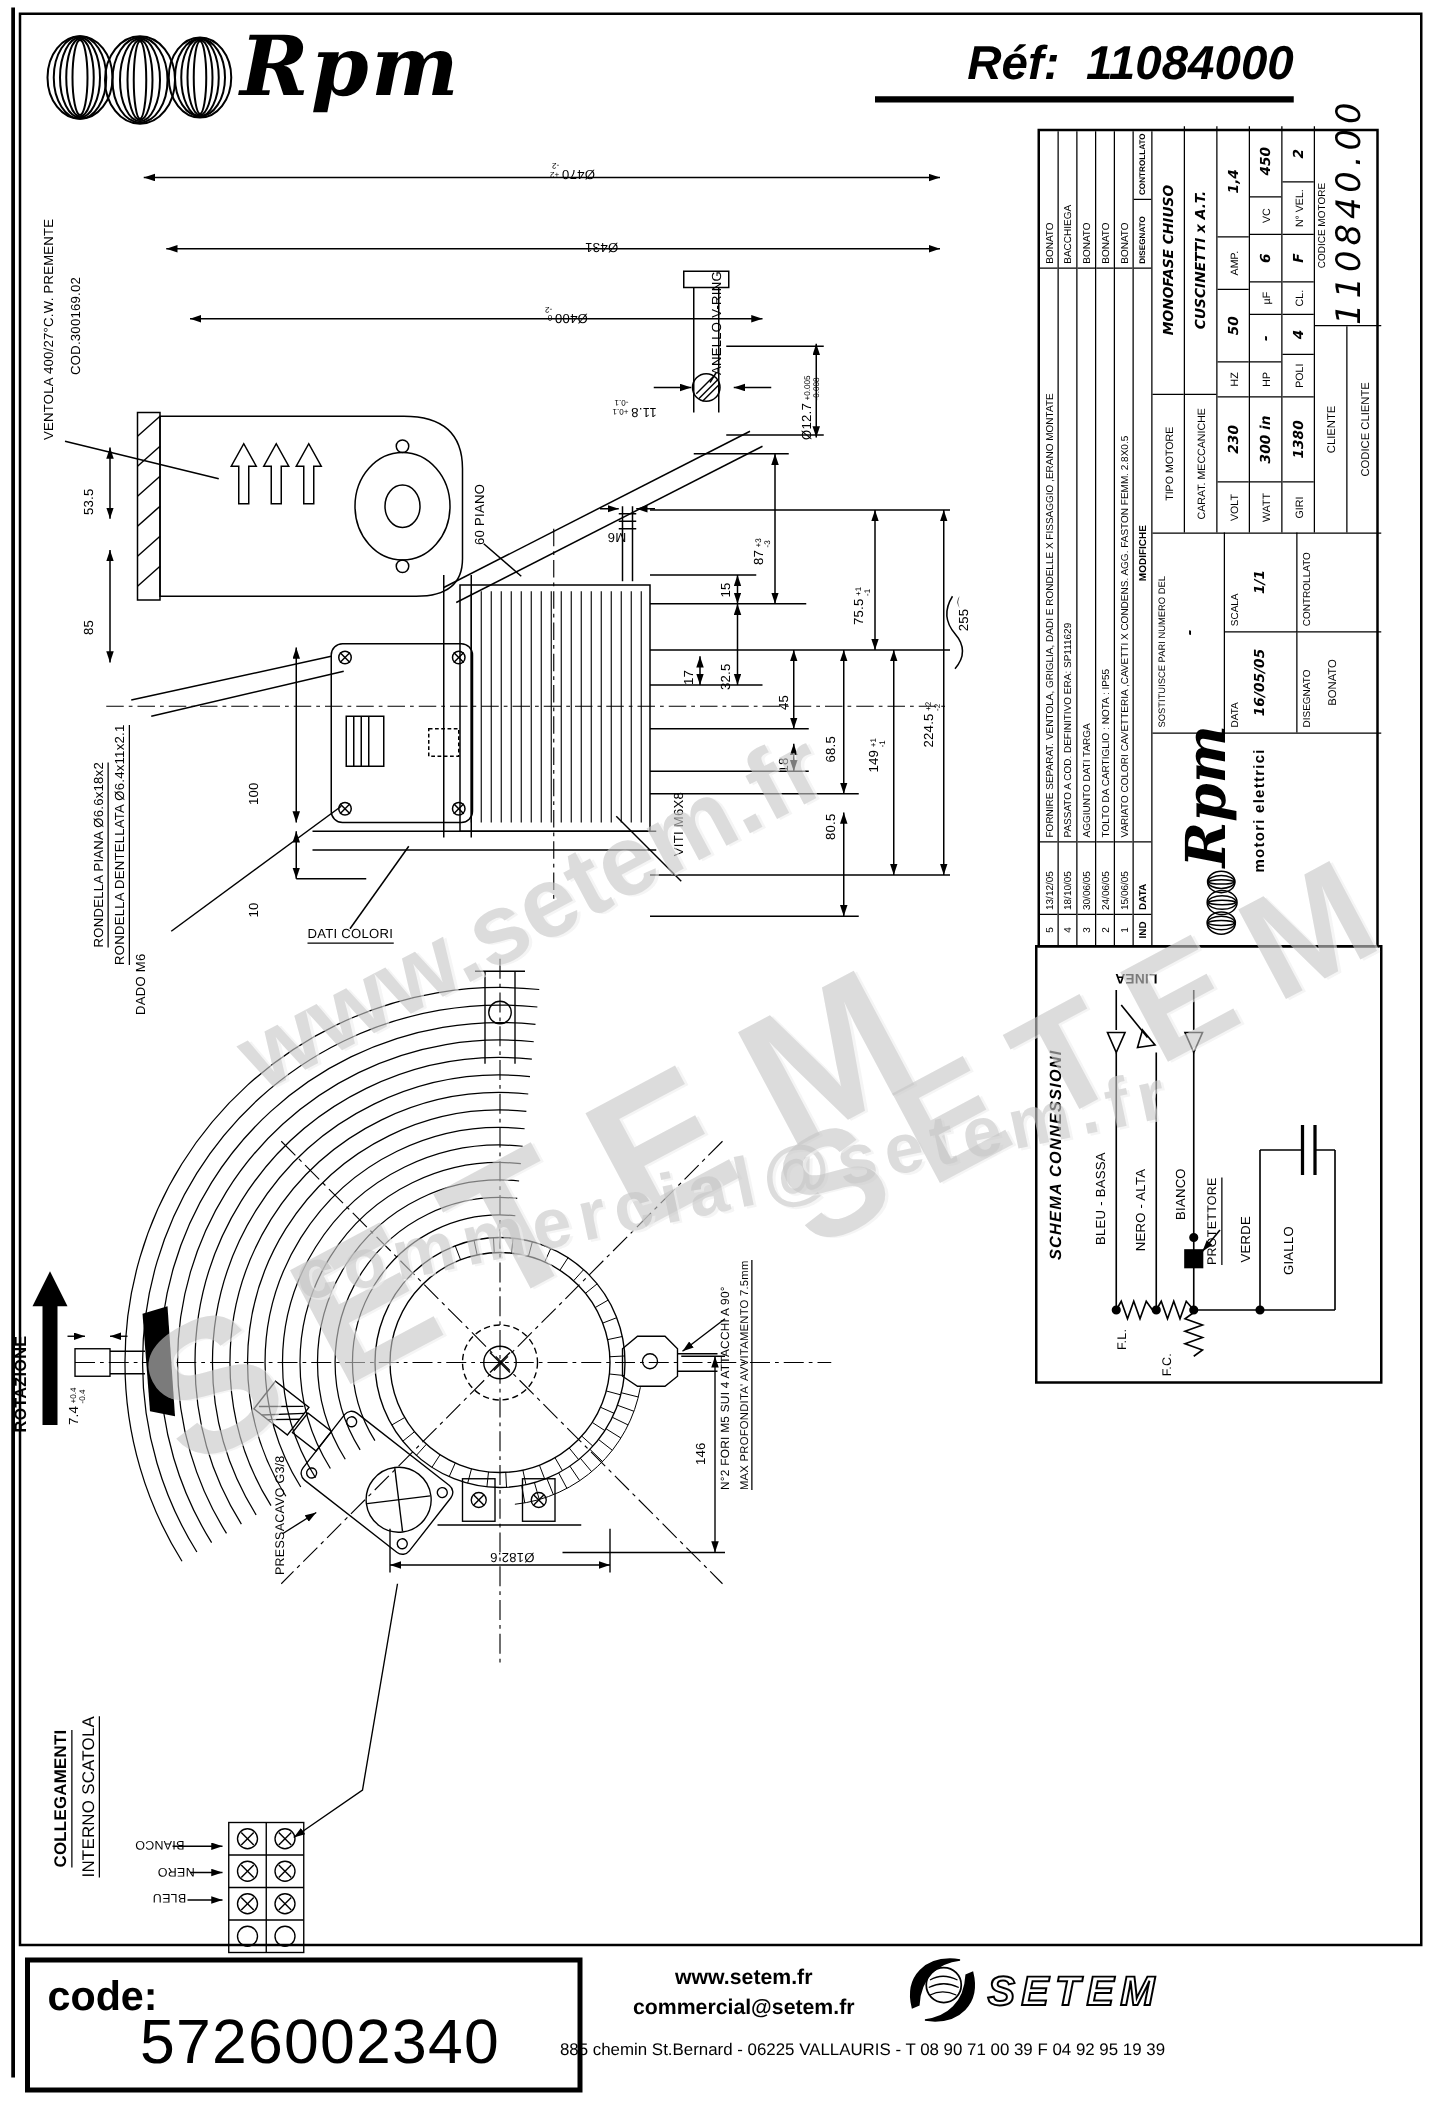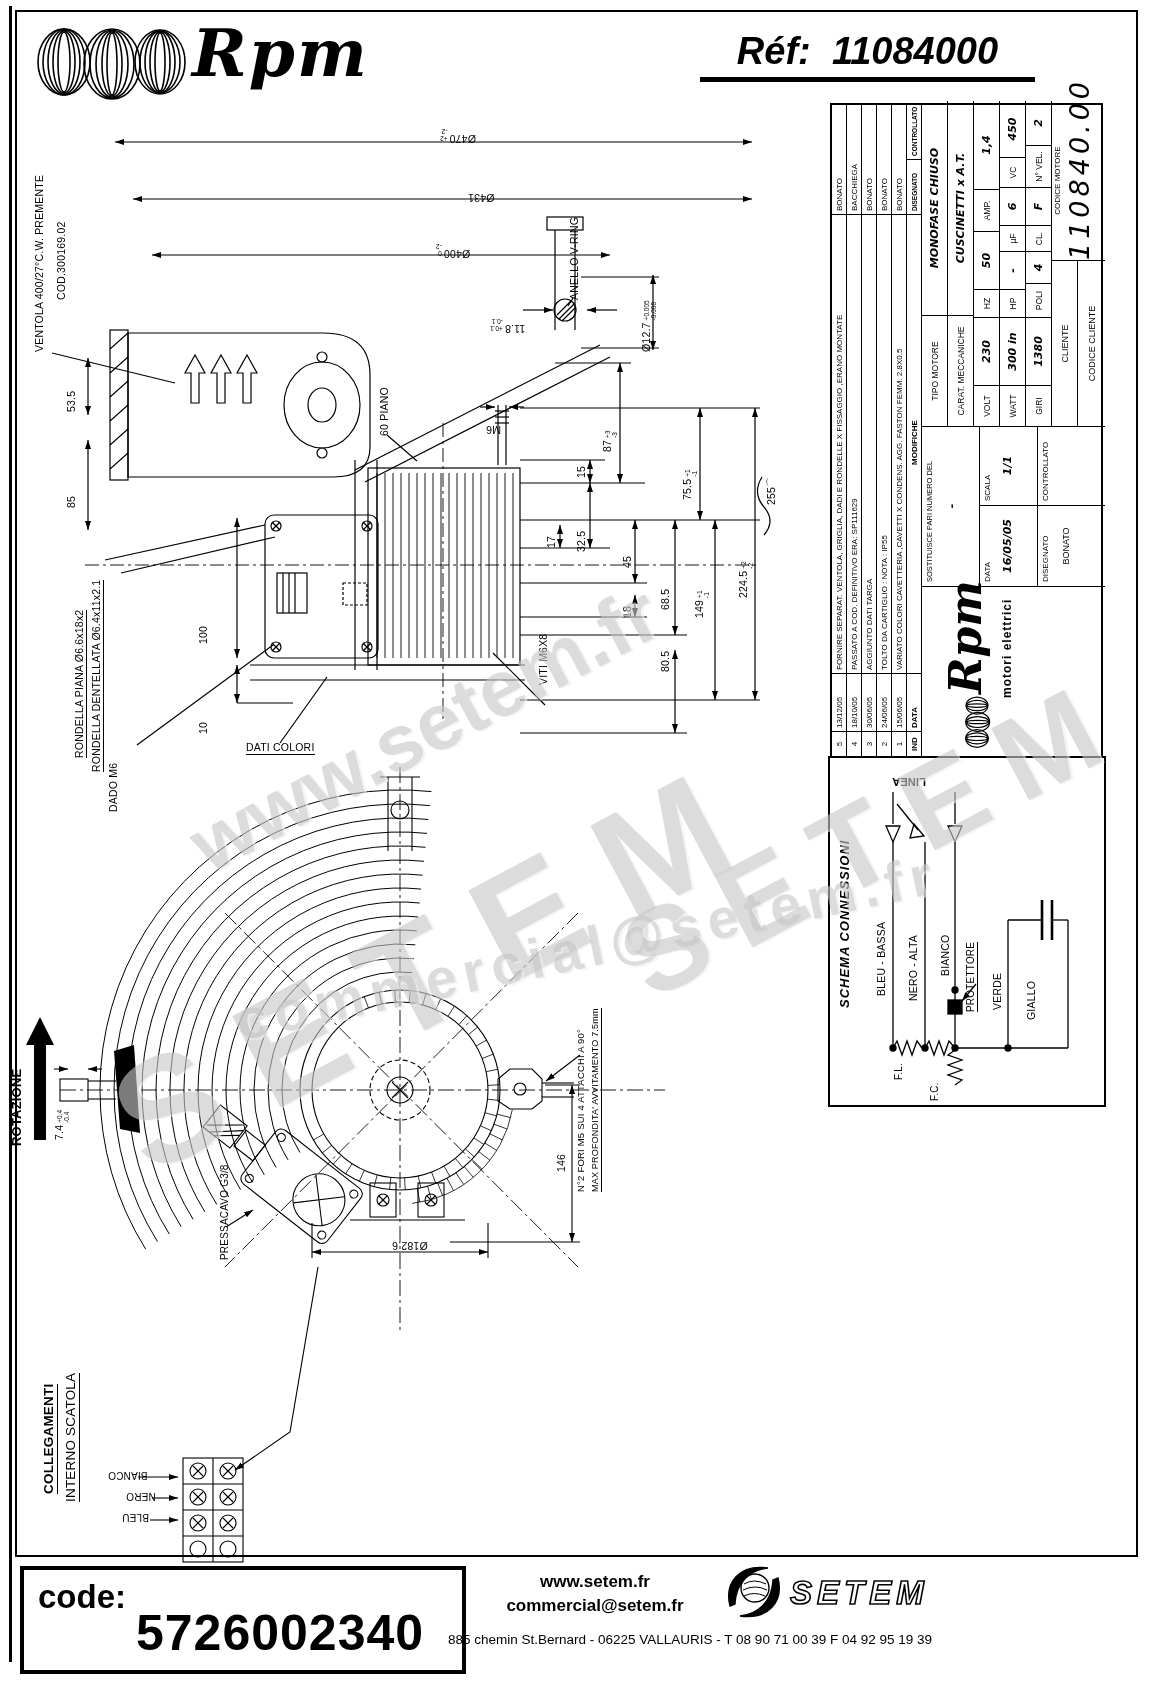--- a/index.html
+++ b/index.html
@@ -11,41 +11,41 @@
   .vt{transform-origin:0 0;transform:rotate(-90deg)}
   .ud{transform:rotate(180deg)}
   .b{font-weight:bold}
   .tol{display:inline-flex;flex-direction:column;font-size:6.5px;line-height:1.1;vertical-align:1px;margin-left:2px;letter-spacing:0}
   .uline{border-bottom:1.4px solid #000;padding-bottom:1px}
   
   .frame{left:15px;top:10px;width:1119px;height:1543px;border:2.5px solid #000}
   .edge{left:9px;top:6px;width:3px;height:1656px;background:#000}
   
   .brand{left:192px;top:14px;font-family:"DejaVu Serif",serif;font-style:italic;font-weight:bold;font-size:66px;letter-spacing:2px}
-  .refbox{left:700px;top:30px;width:335px;text-align:center;font-size:38px;font-weight:bold;font-style:italic;border-bottom:5px solid #000;padding-bottom:4px}
+  .refbox{left:700px;top:30px;width:335px;text-align:right;font-size:38px;font-weight:bold;font-style:italic;border-bottom:5px solid #000;padding-bottom:4px}
   
   .tb{left:830px;top:758px;width:655px;height:273px;background:#fff;border:2px solid #000;
       transform-origin:0 0;transform:rotate(-90deg);box-sizing:border-box;font-size:8px}
   .tb *{box-sizing:border-box}
   .rev-row{display:grid;grid-template-columns:24px 58px 459px 55px 55px;height:15px;border-bottom:1px solid #000}
   .rev-row>div{border-left:1px solid #000;display:flex;align-items:center;padding-left:3px;overflow:hidden;white-space:nowrap}
   .rev-row>div:first-child{border-left:none;justify-content:center;padding-left:0}
   .cell-c{display:flex;align-items:center;justify-content:center;text-align:center}
   .itv{font-style:italic;font-weight:bold;font-size:11px;font-family:"DejaVu Sans",sans-serif}
   .speclbl{font-size:8.5px}
   .bigcode{font-family:"DejaVu Sans",sans-serif;font-style:italic;font-size:27px;letter-spacing:4px;font-weight:500}
   
   .schema{left:828px;top:756px;width:274px;height:347px;border:2px solid #000;background:transparent}
   
   .wm{position:absolute;font-weight:bold;color:#c7c7c7;opacity:.62;pointer-events:none;white-space:nowrap;
       text-shadow:2px 2px 0 #efefef;z-index:30;font-family:"Liberation Sans",sans-serif}
   
   .codebox{left:20px;top:1566px;width:438px;height:100px;border:4px solid #000}
   .codelbl{left:14px;top:8px;font-size:33px;font-weight:bold}
-  .codeval{left:112px;top:34px;font-size:50px;font-weight:bold;letter-spacing:1px}
+  .codeval{left:88px;top:34px;font-size:50px;font-weight:normal;letter-spacing:1px}
   .f-site{left:450px;top:1572px;width:290px;text-align:center;font-size:17px;font-weight:bold}
   .f-mail{left:450px;top:1596px;width:290px;text-align:center;font-size:17px;font-weight:bold}
   .f-addr{left:430px;top:1632px;width:520px;text-align:center;font-size:13.5px}
   .setemtxt{left:790px;top:1574px;font-size:33px;font-weight:bold;font-style:italic;letter-spacing:5px;
             color:#fff;-webkit-text-stroke:1.6px #000}
 </style>
 </head>
 <body>
 
 <div class="abs edge"></div>

